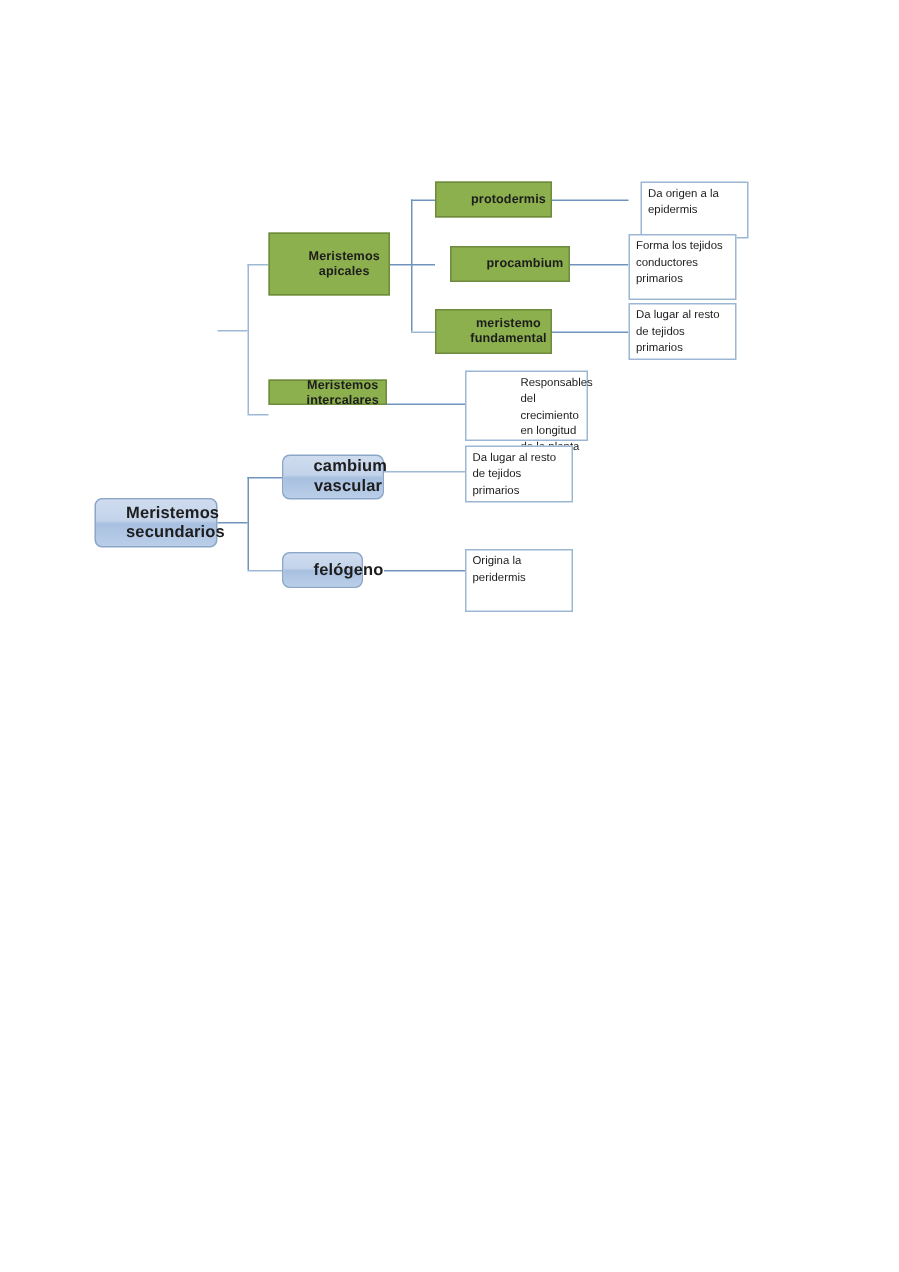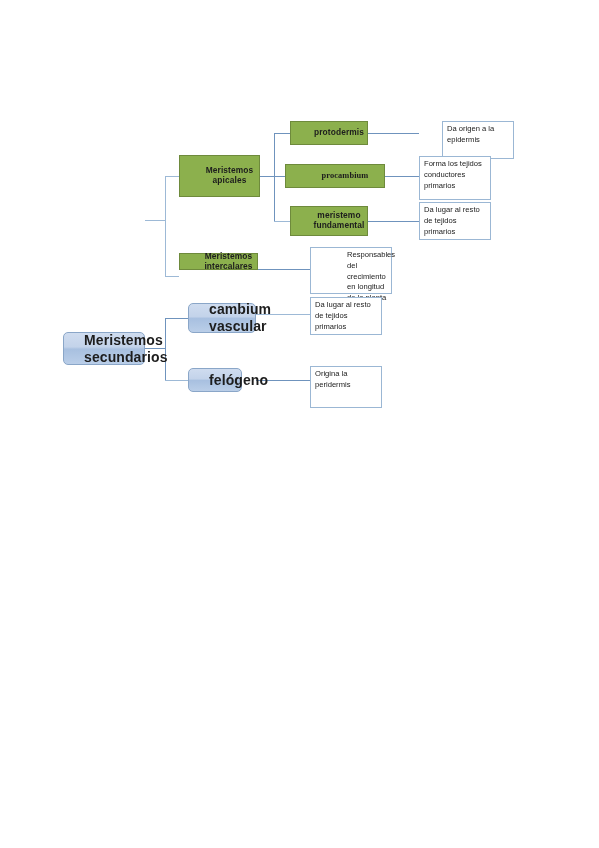--- a/index.html
+++ b/index.html
@@ -32,21 +32,21 @@
     color:#1d1d1d;
     font-size:8.4px;
     font-weight:600;
     letter-spacing:.1px;
   }
   .blue{
     background:linear-gradient(to bottom,#cfdcef 0%,#c3d3ea 45%,#a8c0e0 52%,#bacee8 100%);
     border:1px solid #8aa6c8;
     border-radius:5px;
     color:#1d1d1d;
-    font-size:14px;
+    font-size:11px;
     font-weight:600;
     letter-spacing:.1px;
   }
 
   
   .desc{
     position:absolute;
     box-sizing:border-box;
     border:1px solid #9bb7d4;
     background:#ffffff;
@@ -100,41 +100,41 @@
   </div>
 
   <div class="node green" style="left:179px;top:253px;width:79px;height:17px;">
     <span class="lbl">Meristemos intercalares</span>
   </div>
 
   <div class="node green" style="left:290px;top:121px;width:78px;height:24px;">
     <span class="lbl">protodermis</span>
   </div>
 
-  <div class="node green" style="left:285px;top:164px;width:100px;height:24px;font-family:Liberation Serif, serif;">
+  <div class="node green" style="left:300px;top:164px;width:80px;height:24px;">
     <span class="lbl">procambium</span>
   </div>
 
   <div class="node green" style="left:290px;top:206px;width:78px;height:30px;">
     <span class="lbl">meristemo fundamental</span>
   </div>
 
   <div class="node blue" style="left:63px;top:332px;width:82px;height:33px;">
     <span class="lbl">Meristemos secundarios</span>
   </div>
 
   <div class="node blue" style="left:188px;top:303px;width:68px;height:30px;">
     <span class="lbl">cambium vascular</span>
   </div>
 
   <div class="node blue" style="left:188px;top:368px;width:54px;height:24px;">
     <span class="lbl">felógeno</span>
   </div>
 
-  <div class="desc" style="left:442px;top:121px;width:72px;height:38px;">
+  <div class="desc" style="left:427px;top:121px;width:72px;height:38px;">
     <span>Da origen a la epidermis</span>
   </div>
 
   <div class="desc" style="left:419px;top:156px;width:72px;height:44px;">
     <span>Forma los tejidos conductores primarios</span>
   </div>
 
   <div class="desc" style="left:419px;top:202px;width:72px;height:38px;">
     <span>Da lugar al resto de tejidos primarios</span>
   </div>

